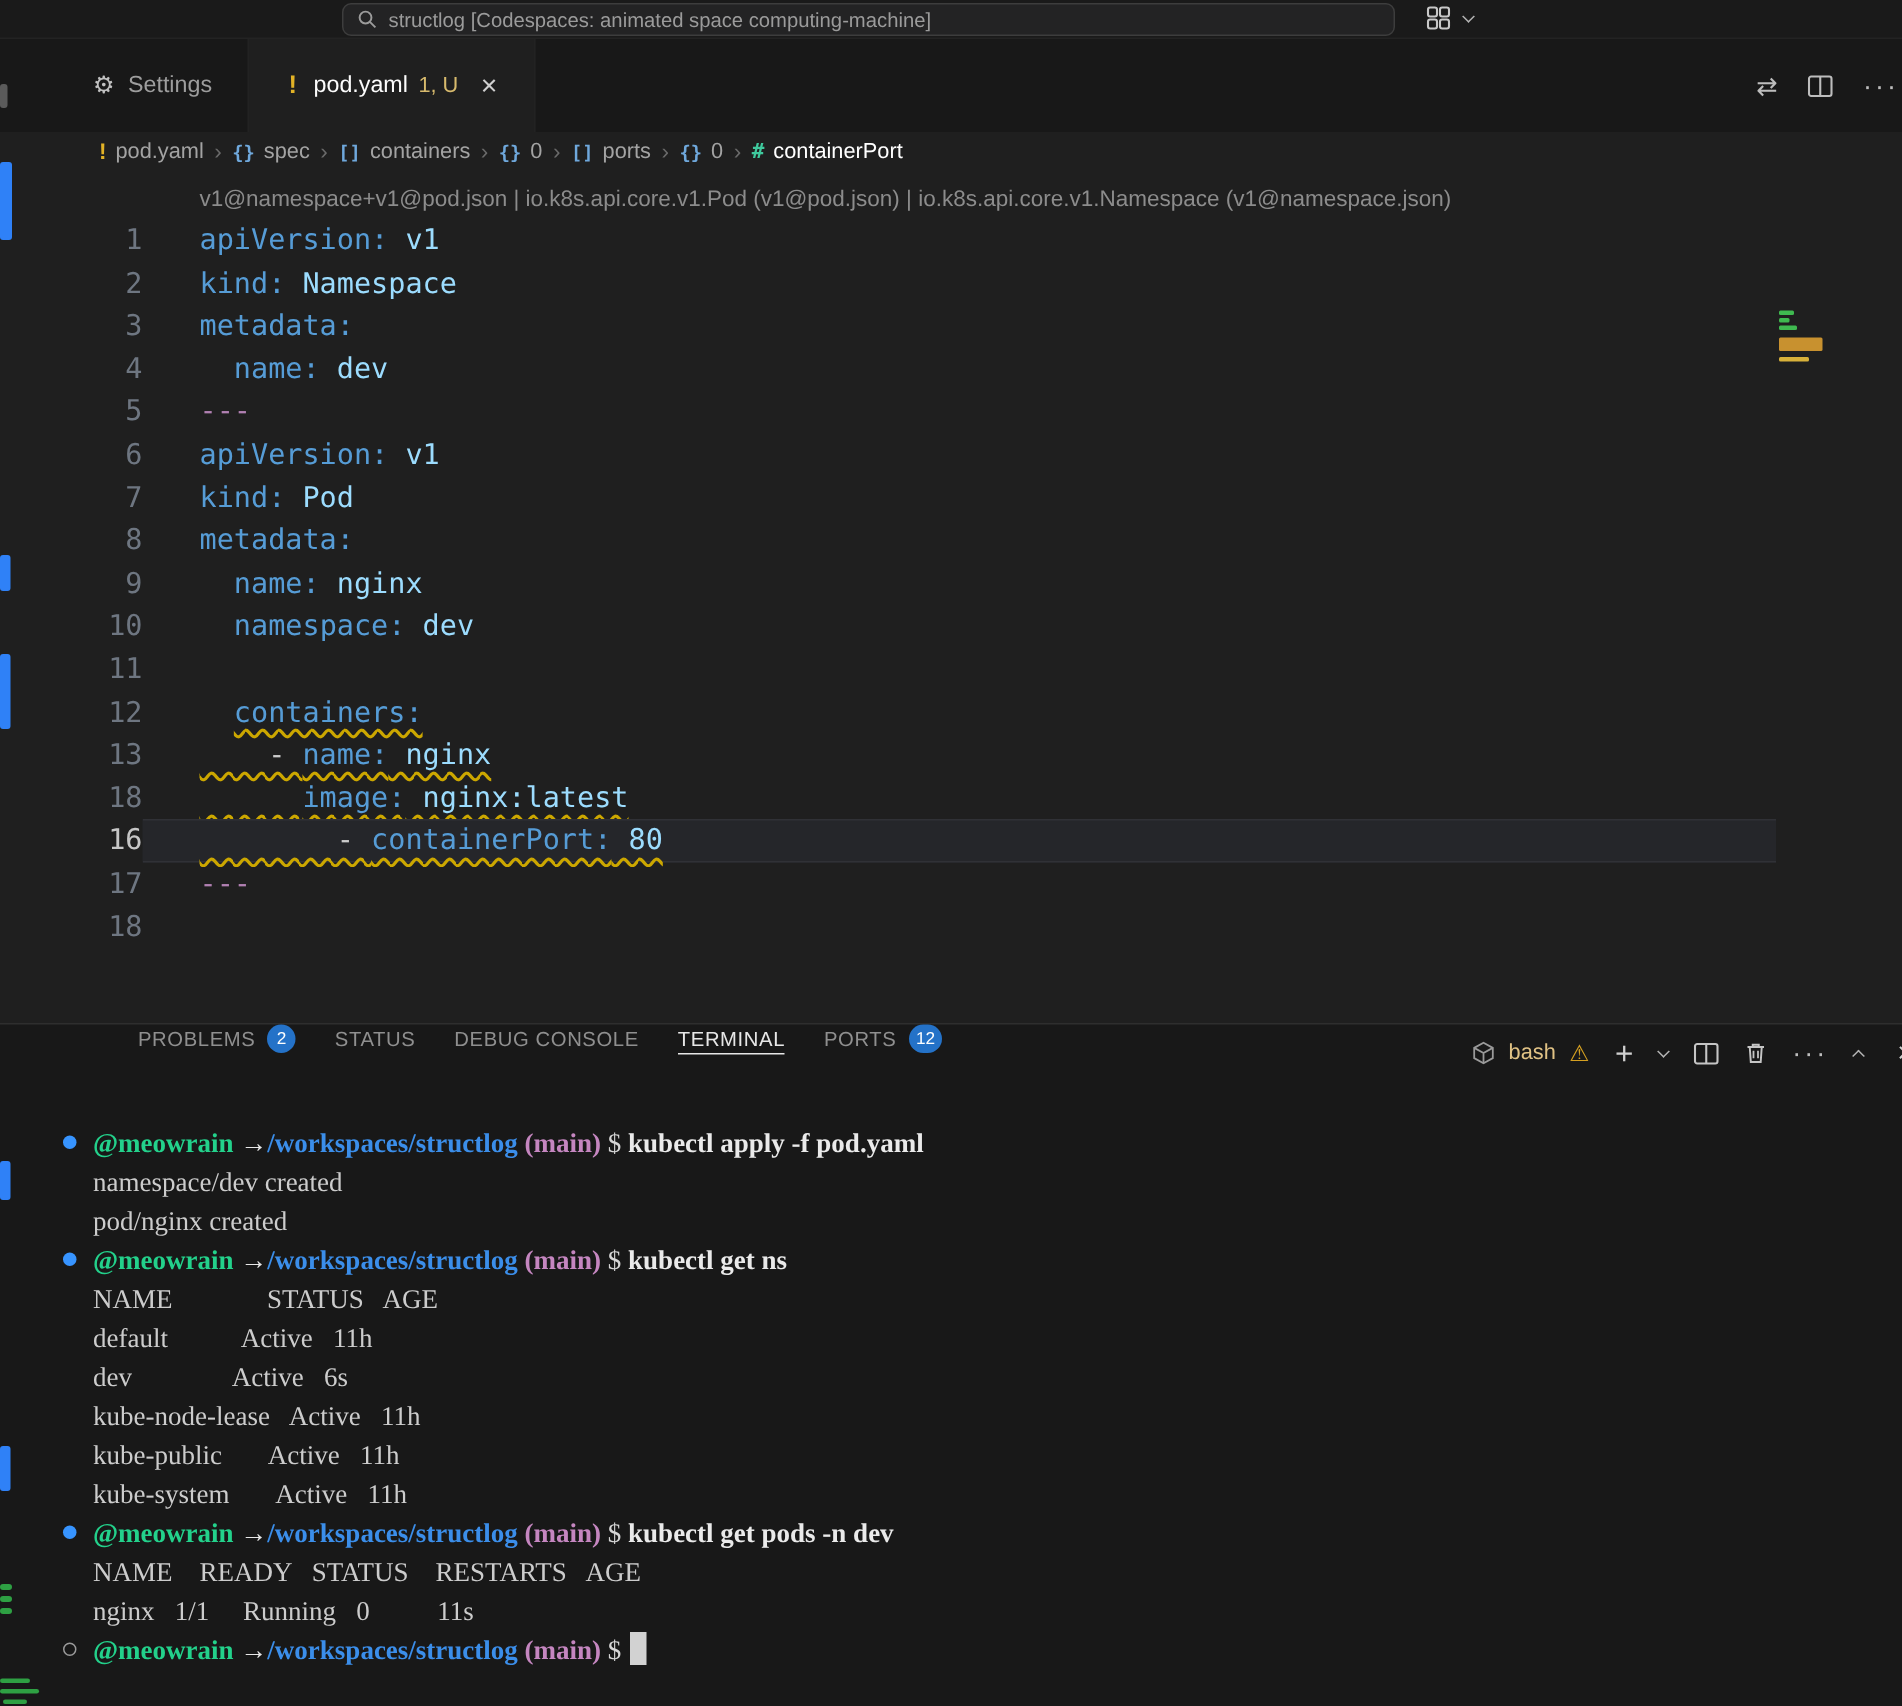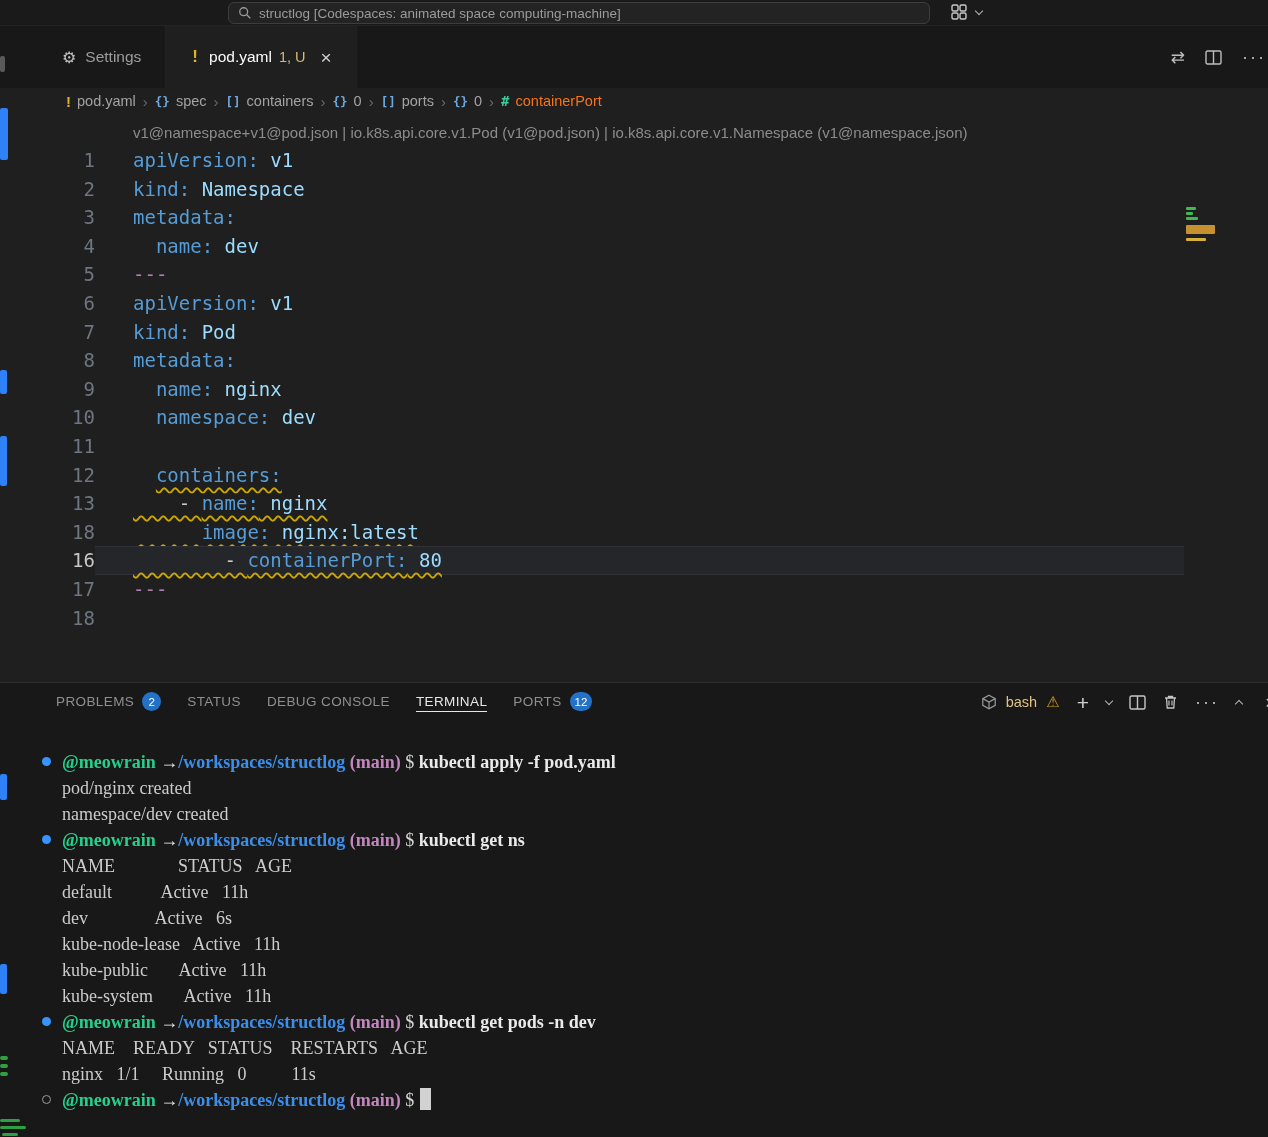--- a/index.html
+++ b/index.html
@@ -21,21 +21,21 @@
   .tab-badge{color:#d7ba6d;font-size:14.5px;margin-left:-2px}
   .tab-close{color:#cfcfcf;font-size:19px;margin-left:6px;line-height:1}
   .tab-actions{position:absolute;right:0;top:0;height:62px;display:flex;align-items:center;gap:20px;padding-right:2px;color:#bdbdbd}
   .glyph-ico{font-size:17px;color:#bdbdbd}
   .more{font-size:18px;letter-spacing:2px;color:#bdbdbd}
 
   
   .editor{position:relative;flex:none;height:594px;background:#1f1f1f;overflow:hidden}
   .breadcrumbs{height:26px;display:flex;align-items:center;padding-left:66px;font-size:14.5px;color:#a3a3a3;white-space:nowrap}
   .crumb{display:inline-flex;align-items:center;gap:6px}
-  .crumb:last-child .crumb-label{color:#f97316}
+  .crumb:last-child .crumb-label{color:#ffffff}
   .crumb-sep{color:#6a6a6a;margin:0 7px;font-size:15px}
   .ci{font-family:"DejaVu Sans Mono",monospace;font-size:12.5px;font-weight:bold}
   .ci-yaml{color:#e2b226;font-size:15px;font-family:"Liberation Sans",sans-serif}
   .ci-object{color:#6fa8dc}
   .ci-array{color:#6fa8dc}
   .ci-field{color:#3fc99d;font-size:14px}
   .codelens{height:32px;padding:10px 0 0 133px;font-size:15px;color:#8c8c8c;white-space:nowrap}
   .code{font-family:"DejaVu Sans Mono",monospace;font-size:19px;line-height:28.6px;color:#ccc}
   .code-line{display:flex;height:28.6px;white-space:pre}
   .gutter{width:95px;text-align:right;color:#6e7681;flex:none}
@@ -45,21 +45,21 @@
   .k{color:#569cd6}
   .v{color:#9cdcfe}
   .s{color:#b180b2}
   .p{color:#cccccc}
   .sq{text-decoration:underline wavy #cca700;text-decoration-thickness:1.5px;text-underline-offset:5px;text-decoration-skip-ink:none}
   .minimap{position:absolute;right:0;top:114px;width:84px;height:480px}
   .mm{position:absolute;border-radius:1px}
 
   
   .panel{flex:none;height:455px;background:#181818;border-top:1px solid #2e2e2e;position:relative}
-  .panel-header{height:38px;display:flex;align-items:center;padding-left:56px;position:relative}
+  .panel-header{height:38px;display:flex;align-items:flex-start;padding-left:92px;position:relative}
   .ptabs{display:flex;align-items:stretch}
   .ptab{margin-right:26px;font-size:13.5px;letter-spacing:.4px;color:#8f8f8f;display:flex;align-items:center;gap:8px;border-bottom:1px solid transparent}
   .ptab.active{color:#e7e7e7;border-bottom:1px solid #e7e7e7}
   .pbadge{background:#2472c8;color:#fff;font-size:11.5px;border-radius:10px;min-width:19px;height:19px;display:inline-flex;align-items:center;justify-content:center;padding:0 5px;letter-spacing:0}
   .panel-actions{position:absolute;right:-8px;top:0;height:38px;display:flex;align-items:center;gap:17px;color:#c5c5c5}
   .bash-label{color:#e0c285;font-size:14.5px;margin-left:-8px}
   .warn{color:#d5a021;font-size:15px;margin-left:-8px}
   .plus{font-size:21px;font-weight:300;color:#cfcfcf;line-height:1}
   .svg-ico{display:inline-flex;align-items:center}
 
@@ -248,22 +248,22 @@
             </svg>
         </span>
         <span class="more">···</span>
         <span class="chev" style="transform:rotate(-135deg);margin-top:4px"></span>
         <span class="tab-close">×</span>
       </div>
     </div>
     <div class="terminal">
       <div>
           <div class="tline"><span class="tmark"><span class="dot filled"></span></span><span class="tcontent"><span class="tg">@meowrain</span><span class="tw"> </span><span class="tarrow">→</span><span class="tb">/workspaces/structlog</span><span class="tw"> </span><span class="tm">(main)</span><span class="tw"> </span><span class="tw">$</span><span class="tw"> </span><span class="tcmd">kubectl apply -f pod.yaml</span></span></div>
+          <div class="tline"><span class="tmark"></span><span class="tcontent"><span class="tout">namespace/dev created</span></span></div>
           <div class="tline"><span class="tmark"></span><span class="tcontent"><span class="tout">pod/nginx created</span></span></div>
-          <div class="tline"><span class="tmark"></span><span class="tcontent"><span class="tout">namespace/dev created</span></span></div>
           <div class="tline"><span class="tmark"><span class="dot filled"></span></span><span class="tcontent"><span class="tg">@meowrain</span><span class="tw"> </span><span class="tarrow">→</span><span class="tb">/workspaces/structlog</span><span class="tw"> </span><span class="tm">(main)</span><span class="tw"> </span><span class="tw">$</span><span class="tw"> </span><span class="tcmd">kubectl get ns</span></span></div>
           <div class="tline"><span class="tmark"></span><span class="tcontent"><span class="tout">NAME              STATUS   AGE</span></span></div>
           <div class="tline"><span class="tmark"></span><span class="tcontent"><span class="tout">default           Active   11h</span></span></div>
           <div class="tline"><span class="tmark"></span><span class="tcontent"><span class="tout">dev               Active   6s</span></span></div>
           <div class="tline"><span class="tmark"></span><span class="tcontent"><span class="tout">kube-node-lease   Active   11h</span></span></div>
           <div class="tline"><span class="tmark"></span><span class="tcontent"><span class="tout">kube-public       Active   11h</span></span></div>
           <div class="tline"><span class="tmark"></span><span class="tcontent"><span class="tout">kube-system       Active   11h</span></span></div>
           <div class="tline"><span class="tmark"><span class="dot filled"></span></span><span class="tcontent"><span class="tg">@meowrain</span><span class="tw"> </span><span class="tarrow">→</span><span class="tb">/workspaces/structlog</span><span class="tw"> </span><span class="tm">(main)</span><span class="tw"> </span><span class="tw">$</span><span class="tw"> </span><span class="tcmd">kubectl get pods -n dev</span></span></div>
           <div class="tline"><span class="tmark"></span><span class="tcontent"><span class="tout">NAME    READY   STATUS    RESTARTS   AGE</span></span></div>
           <div class="tline"><span class="tmark"></span><span class="tcontent"><span class="tout">nginx   1/1     Running   0          11s</span></span></div>

